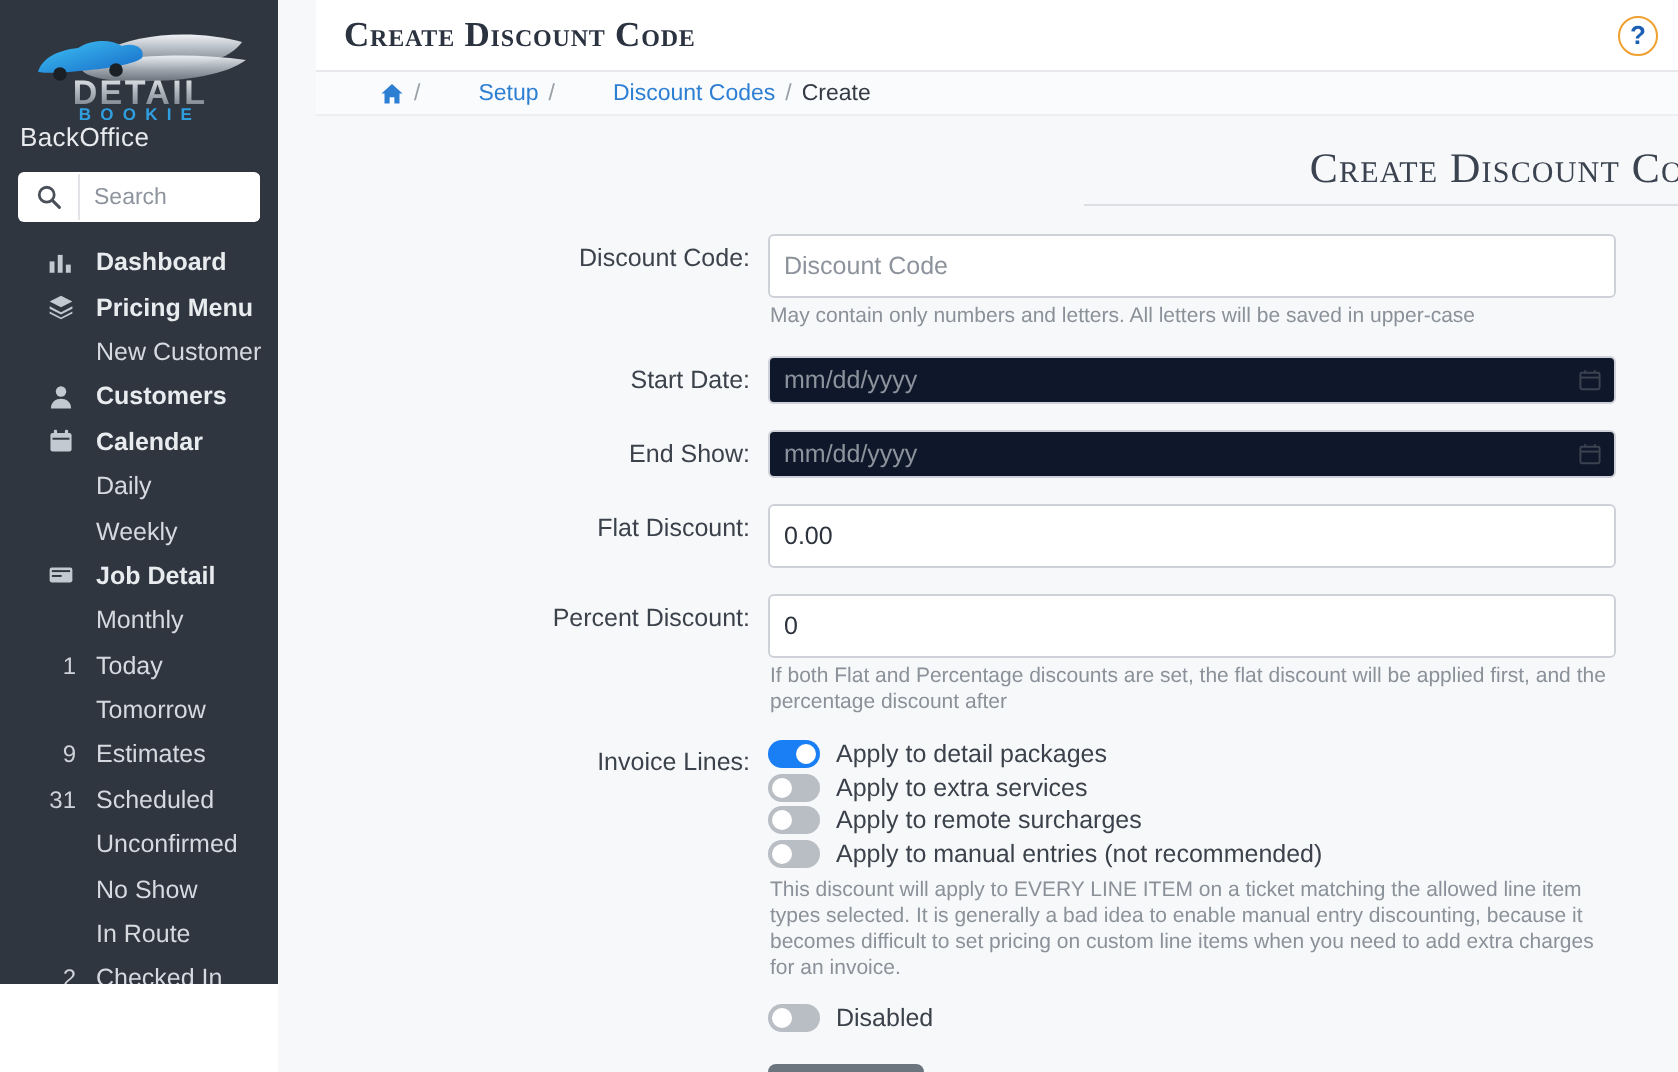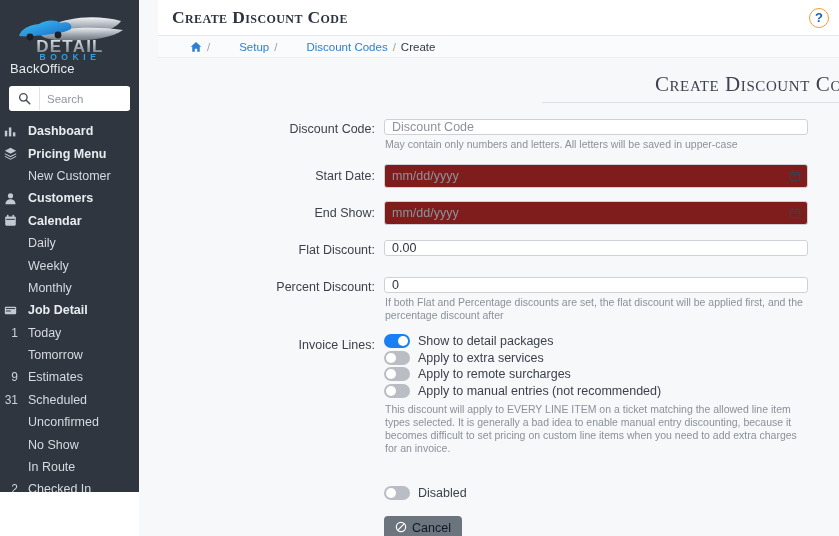--- a/index.html
+++ b/index.html
@@ -41,21 +41,21 @@
     border: 0; outline: 0; height: 23px; flex: 1 1 auto;
     font-size: 11.5px; color: #333; font-family: "Liberation Sans", sans-serif;
     border-left: 1px solid #e2e4e8; padding-left: 7px; min-width: 0;
     background: #fff;
   }
   .search-input::placeholder { color: #8e949e; }
 
   .nav { margin-top: 9px; }
   .nav-item {
     display: flex; align-items: center;
-    height: 22.4px; padding-left: 0;
+    height: 22.4px; padding-left: 20px;
     color: #d6dae0; font-size: 12.5px;
     white-space: nowrap; cursor: pointer;
   }
   .nav-item.top { font-weight: bold; color: #e9ecef; }
   .nav-item .ico {
     width: 20px; flex: 0 0 20px; display: flex;
     align-items: center; justify-content: center;
     color: #c3c9d1;
   }
   .nav-item .badge {
@@ -115,32 +115,32 @@
   .frow { display: flex; margin-bottom: 0; }
   .flabel {
     width: 204px; flex: 0 0 204px;
     text-align: right; padding-right: 9px;
     font-size: 12.5px; color: #3c424b;
     line-height: 24px; height: 24px;
     white-space: nowrap;
   }
   .fctrl { flex: 1 1 auto; max-width: 424px; }
   .inp {
-    width: 100%; height: 16px;
+    width: 100%; height: 32px;
     border: 1px solid #ced2d8; border-radius: 3px;
     background: #fff; font-size: 12.5px; color: #2d333c;
     padding: 0 7px; outline: none;
     font-family: "Liberation Sans", sans-serif;
   }
   .inp::placeholder { color: #8d939c; }
   .inp-date {
     display: flex; align-items: center;
     width: 100%; height: 24px;
     border: 1px solid #ced2d8; border-radius: 3px;
-    background: #7f1d1d; padding: 0 6px 0 7px;
+    background: #0f172a; padding: 0 6px 0 7px;
   }
   .inp-date .ph { flex: 1 1 auto; font-size: 12.5px; color: #8d939c; }
   .cal-ico { color: #3b4350; display: flex; align-items: center; }
   .hint {
     font-size: 10.5px; color: #8b9199;
     line-height: 13px; padding: 3px 0 0 1px;
     max-width: 420px;
   }
   .gap { height: 13px; }
 
@@ -268,34 +268,34 @@
       </div>
 
       <div class="nav-item sub">
         <span class="badge"></span>
         <span class="lbl">Daily</span>
       </div>
       <div class="nav-item sub">
         <span class="badge"></span>
         <span class="lbl">Weekly</span>
       </div>
-      <div class="nav-item sub">
-        <span class="badge"></span>
-        <span class="lbl">Monthly</span>
-      </div>
-
       <div class="nav-item top">
         <span class="ico">
           <svg width="13" height="13" viewBox="0 0 16 16" fill="currentColor">
             <rect x="1" y="3.4" width="14" height="9.2" rx="1.3"></rect>
             <rect x="2.4" y="5" width="11.2" height="1.2" fill="#2f3640"></rect>
             <rect x="2.4" y="8" width="6" height="1.2" fill="#2f3640"></rect>
           </svg>
         </span>
         <span class="lbl">Job Detail</span>
+      </div>
+
+      <div class="nav-item sub">
+        <span class="badge"></span>
+        <span class="lbl">Monthly</span>
       </div>
 
       <div class="nav-item sub">
         <span class="badge">1</span>
         <span class="lbl">Today</span>
       </div>
       <div class="nav-item sub">
         <span class="badge"></span>
         <span class="lbl">Tomorrow</span>
       </div>
@@ -424,21 +424,21 @@
       <div class="gap" style="height:11px"></div>
 
       <div class="frow">
         <div class="flabel">Invoice Lines:</div>
         <div class="fctrl">
 
           <div class="tg-row">
             <span class="tg on">
                 <span class="knob"></span>
               </span>
-            <span class="tg-lbl">Show to detail packages</span>
+            <span class="tg-lbl">Apply to detail packages</span>
           </div>
           <div class="tg-row">
             <span class="tg">
                 <span class="knob"></span>
               </span>
             <span class="tg-lbl">Apply to extra services</span>
           </div>
           <div class="tg-row">
             <span class="tg">
                 <span class="knob"></span>
@@ -447,21 +447,21 @@
           </div>
           <div class="tg-row">
             <span class="tg">
                 <span class="knob"></span>
               </span>
             <span class="tg-lbl">Apply to manual entries (not recommended)</span>
           </div>
 
           <div class="hint" style="padding-top:4px">This discount will apply to EVERY LINE ITEM on a ticket matching the allowed line item types selected. It is generally a bad idea to enable manual entry discounting, because it becomes difficult to set pricing on custom line items when you need to add extra charges for an invoice.</div>
 
-          <div class="tg-row" style="margin-top:30px">
+          <div class="tg-row" style="margin-top:10px">
             <span class="tg">
                 <span class="knob"></span>
               </span>
             <span class="tg-lbl">Disabled</span>
           </div>
 
         </div>
       </div>
 
       <div class="btn-row">

